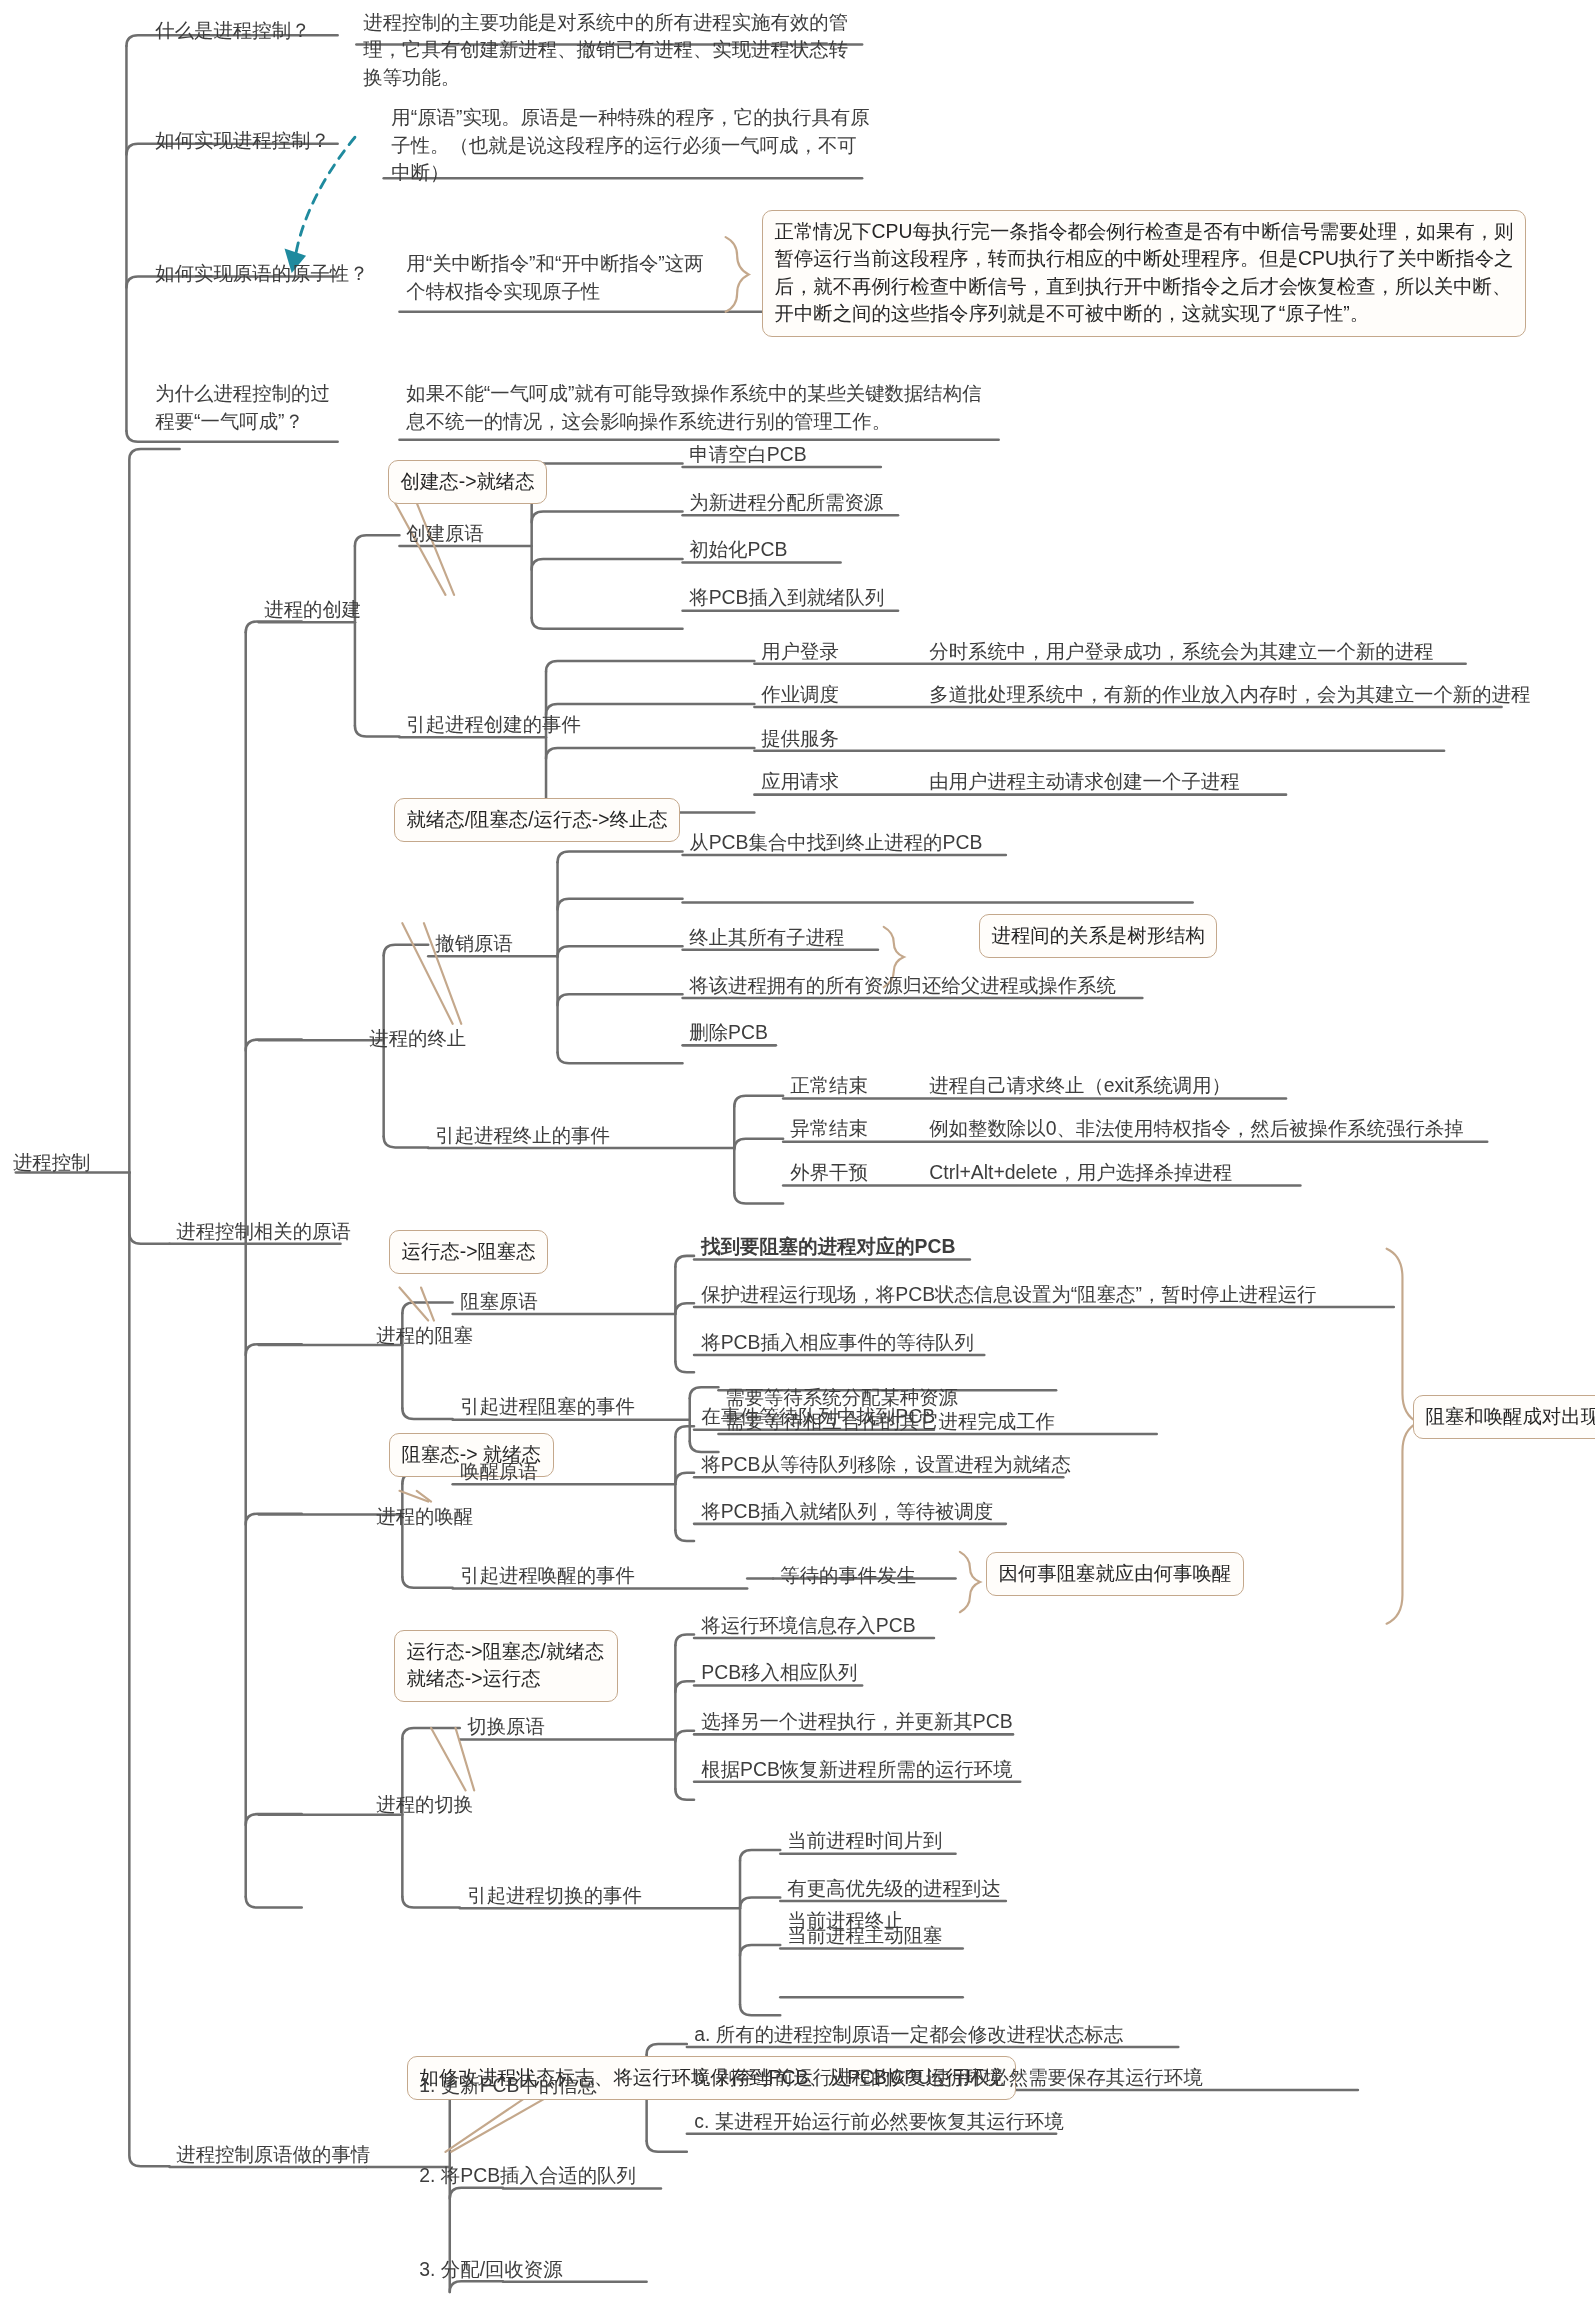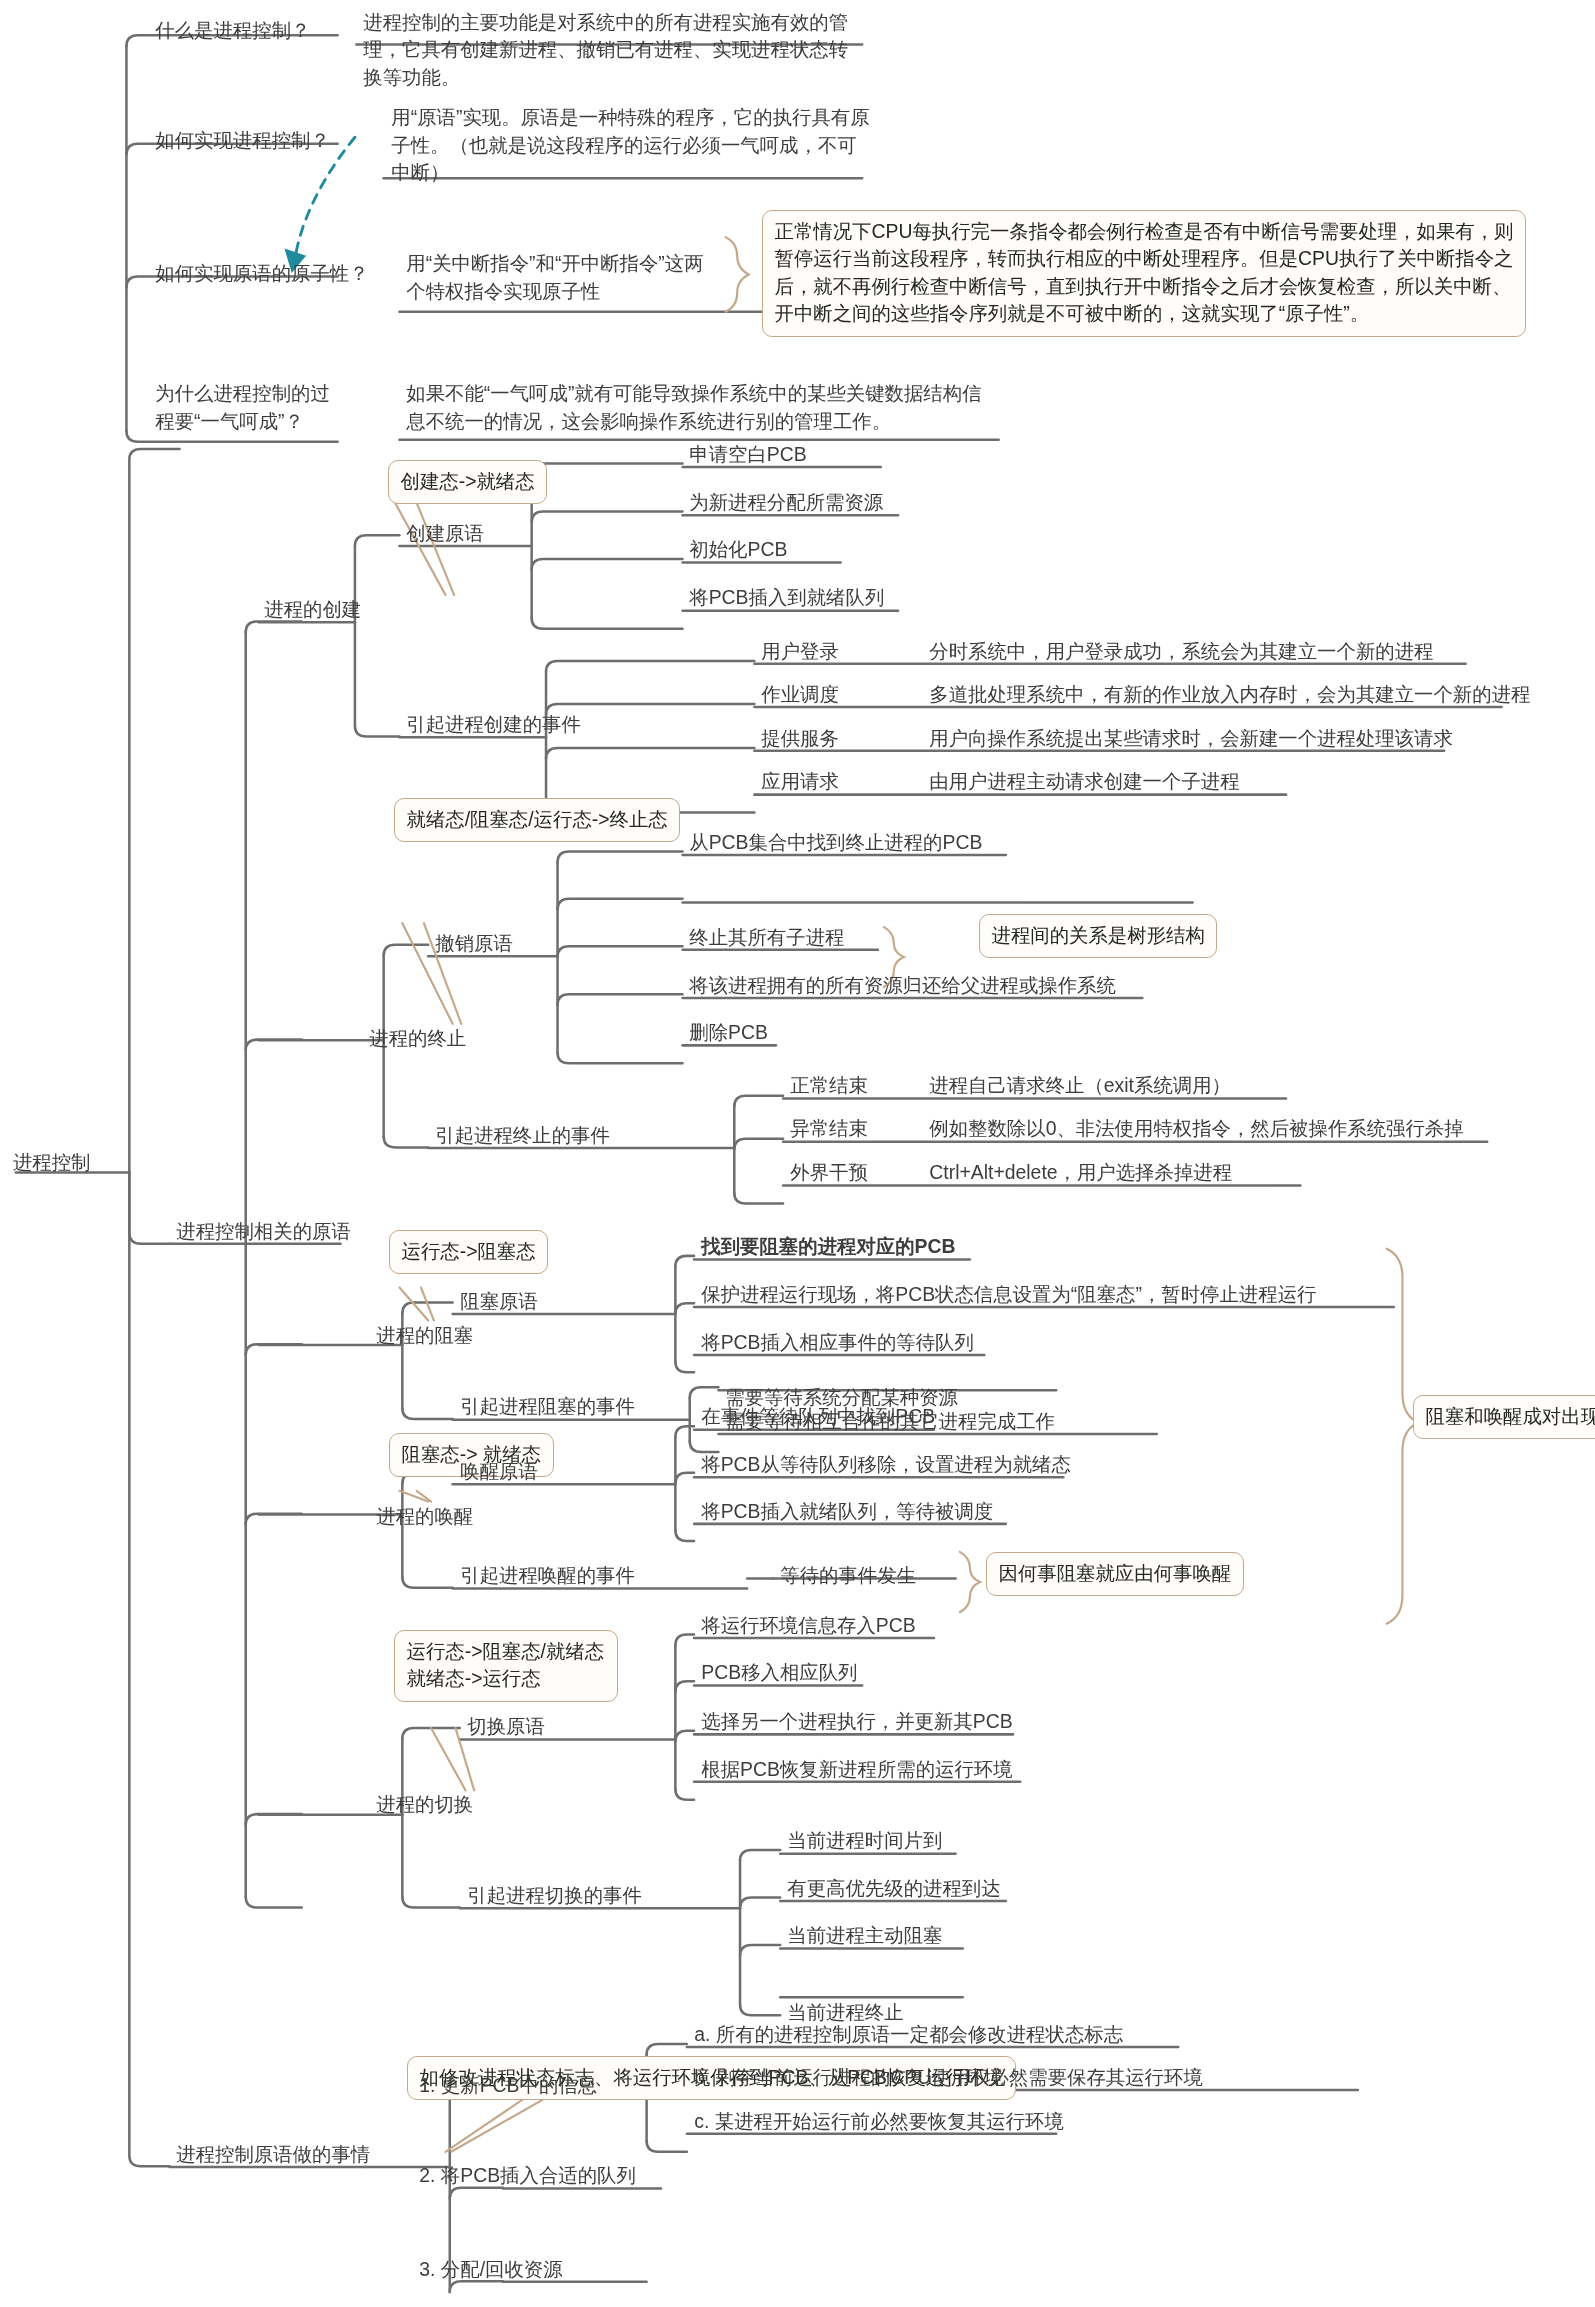--- a/index.html
+++ b/index.html
@@ -289,21 +289,20 @@
   <div class="node" style="left:685px; top:488px;">为新进程分配所需资源</div>
   <div class="node" style="left:685px; top:535px;">初始化PCB</div>
   <div class="node" style="left:685px; top:583px;">将PCB插入到就绪队列</div>
 
   <div class="node" style="left:402px; top:710px;">引起进程创建的事件</div>
   <div class="node" style="left:757px; top:637px;">用户登录</div>
   <div class="node" style="left:925px; top:637px;">分时系统中，用户登录成功，系统会为其建立一个新的进程</div>
   <div class="node" style="left:757px; top:680px;">作业调度</div>
   <div class="node" style="left:925px; top:680px;">多道批处理系统中，有新的作业放入内存时，会为其建立一个新的进程</div>
   <div class="node" style="left:757px; top:724px;">提供服务</div>
-  <div class="node" style="left:925px; top:724px;">用户向操作系统提出某些请求时，会新建一个进程处理该请求</div>
   <div class="node" style="left:757px; top:767px;">应用请求</div>
   <div class="node" style="left:925px; top:767px;">由用户进程主动请求创建一个子进程</div>
 
   <div class="callout" style="left:394px; top:798px;">就绪态/阻塞态/运行态-&gt;终止态</div>
   <div class="node" style="left:365px; top:1024px;">进程的终止</div>
 
   <div class="node" style="left:431px; top:929px;">撤销原语</div>
   <div class="node" style="left:685px; top:828px;">从PCB集合中找到终止进程的PCB</div>
   <div class="node" style="left:685px; top:923px;">终止其所有子进程</div>
   <div class="callout" style="left:959px; top:914px;margin-left:20px;">进程间的关系是树形结构</div>
@@ -351,21 +350,21 @@
   <div class="node" style="left:463px; top:1712px;">切换原语</div>
   <div class="node" style="left:697px; top:1611px;">将运行环境信息存入PCB</div>
   <div class="node" style="left:697px; top:1658px;">PCB移入相应队列</div>
   <div class="node" style="left:697px; top:1707px;">选择另一个进程执行，并更新其PCB</div>
   <div class="node" style="left:697px; top:1755px;">根据PCB恢复新进程所需的运行环境</div>
 
   <div class="node" style="left:463px; top:1881px;">引起进程切换的事件</div>
   <div class="node" style="left:783px; top:1826px;">当前进程时间片到</div>
   <div class="node" style="left:783px; top:1874px;">有更高优先级的进程到达</div>
   <div class="node" style="left:783px; top:1921px;">当前进程主动阻塞</div>
-  <div class="node" style="left:783px; top:1998px;">当前进程终止</div>
+  <div class="node" style="left:783px; top:1906px;">当前进程终止</div>
 
   <div class="callout" style="left:1413px; top:1395px;">阻塞和唤醒成对出现</div>
 
   <div class="node" style="left:172px; top:2140px;">进程控制原语做的事情</div>
   <div class="callout" style="left:407px; top:2056px;">如修改进程状态标志、将运行环境保存到PCB、从PCB恢复运行环境</div>
 
   <div class="node" style="left:415px; top:2071px;">1. 更新PCB中的信息</div>
   <div class="node" style="left:690px; top:2020px;">a. 所有的进程控制原语一定都会修改进程状态标志</div>
   <div class="node" style="left:690px; top:2063px;">b. 剥夺当前运行进程的CPU使用权必然需要保存其运行环境</div>
   <div class="node" style="left:690px; top:2107px;">c. 某进程开始运行前必然要恢复其运行环境</div>

